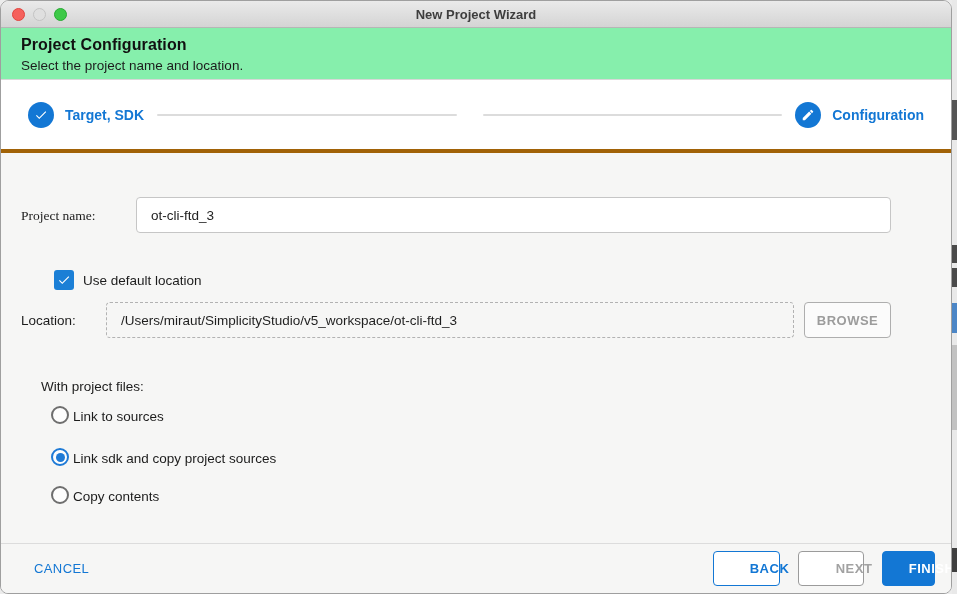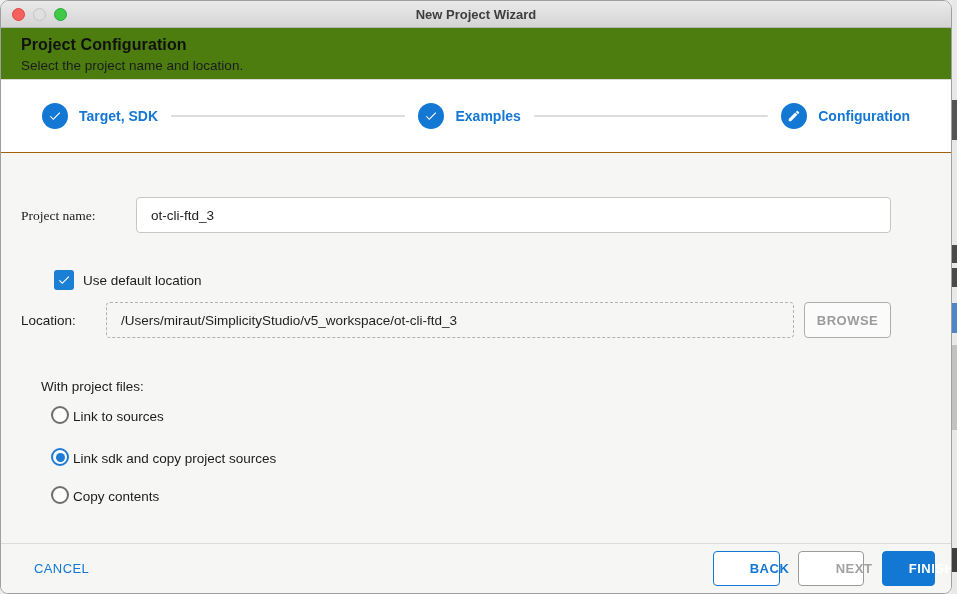--- a/index.html
+++ b/index.html
@@ -30,32 +30,32 @@
   .light { width:13px; height:13px; border-radius:50%; }
   .light.close { background:#f5615c; border:1px solid #e0443e; }
   .light.min   { background:#dfdfdf; border:1px solid #c3c3c3; }
   .light.zoom  { background:#3ec948; border:1px solid #27ab33; }
   .win-title {
     position:absolute; left:0; right:0; text-align:center;
     font-size:13px; font-weight:600; color:#3e3e3e;
   }
   
   .header {
-    flex:0 0 52px; background:#4d7c0f;
+    flex:0 0 52px; background:#86efac;
     border-bottom:1px solid #d8d8d8;
     padding:8px 0 2px 20px;
   }
   .header h1 { font-size:16px; font-weight:700; color:#111; letter-spacing:.1px; }
   .header p  { font-size:13.5px; color:#1c1c1c; margin-top:4px; }
   
   .steps {
     flex:0 0 73px; background:#ffffff;
-    border-bottom:1px solid #a16207;
+    border-bottom:4px solid #a16207;
     display:flex; align-items:center;
-    padding:0 41px;
+    padding:0 27px;
     text-align:center;
   }
   .step { display:flex; align-items:center; gap:11px; }
   .step-circle {
     width:26px; height:26px; border-radius:50%;
     background:var(--accent); display:flex; align-items:center; justify-content:center;
     flex:0 0 26px;
   }
   .step-circle svg { width:14px; height:14px; fill:#fff; }
   .step-label { font-size:14px; font-weight:600; color:var(--accent); white-space:nowrap; }
@@ -139,28 +139,20 @@
   <div class="steps">
     <div class="step">
       <span class="step-circle">
         <svg viewBox="0 0 24 24">
             <path d="M9 16.2 4.8 12l-1.4 1.4L9 19 21 7l-1.4-1.4z"></path>
           </svg>
       </span>
       <span class="step-label">Target, SDK</span>
     </div>
     <div class="connector"></div>
-    <div class="step">
-      <span class="step-circle">
-        <svg viewBox="0 0 24 24">
-            <path d="M9 16.2 4.8 12l-1.4 1.4L9 19 21 7l-1.4-1.4z"></path>
-          </svg>
-      </span>
-      <span class="step-label">Examples</span>
-    </div>
     <div class="connector"></div>
     <div class="step">
       <span class="step-circle">
         <svg viewBox="0 0 24 24">
             <path d="M3 17.25V21h3.75L17.81 9.94l-3.75-3.75L3 17.25zM20.71 7.04a.996.996 0 0 0 0-1.41l-2.34-2.34a.996.996 0 0 0-1.41 0l-1.83 1.83 3.75 3.75 1.83-1.83z"></path>
           </svg>
       </span>
       <span class="step-label">Configuration</span>
     </div>
   </div>

